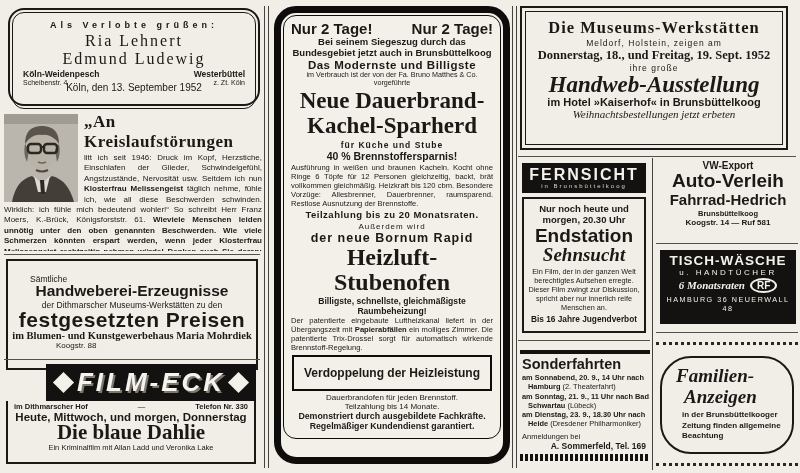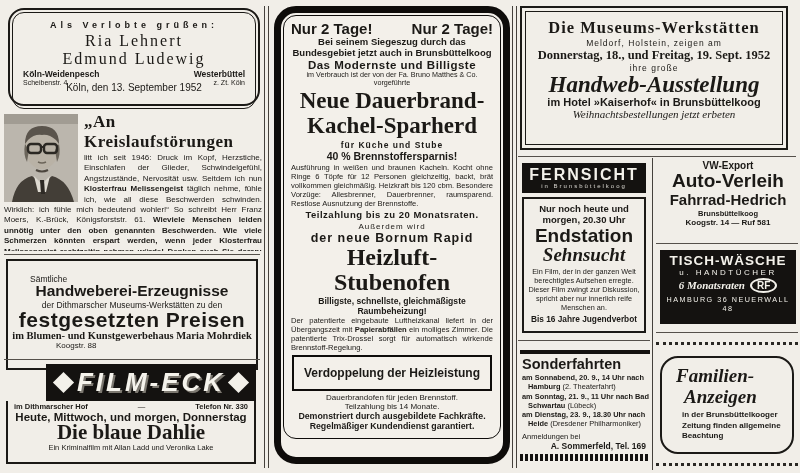--- a/index.html
+++ b/index.html
@@ -203,21 +203,21 @@
     <div style="display:flex;align-items:center;justify-content:center;gap:5px;margin-top:1px;">
       <span class="ser b i" style="font-size:11px;">6 Monatsraten</span>
       <span class="b" style="border:2px solid #f3f1ea;border-radius:50%;padding:0 5px;font-size:10px;">RF</span>
     </div>
     <p style="font-size:7.2px;letter-spacing:1.5px;margin-top:2px;">HAMBURG 36 NEUERWALL 48</p>
   </div>
 
   <div class="abs hr" style="left:656px;top:332px;width:142px;"></div>
   <div class="abs dotted" style="left:656px;top:342px;width:142px;"></div>
 
-  <div class="abs fam" style="left:660px;top:356px;width:134px;height:98px;box-sizing:border-box;">
+  <div class="abs fam" style="left:660px;top:356px;width:134px;height:98px;box-sizing:border-box;border-radius:31px;">
     <p class="ser b i" style="font-size:19px;line-height:1.1;">Familien-</p>
     <p class="ser b i" style="font-size:19px;line-height:1.1;margin-left:8px;">Anzeigen</p>
     <p class="b" style="font-size:8px;line-height:1.35;margin-top:2px;margin-left:6px;">in der Brunsbüttelkooger Zeitung finden allgemeine Beachtung</p>
   </div>
 
   <div class="abs dotted" style="left:656px;top:463px;width:142px;"></div>
 
 </div>
 
 </body></html>

